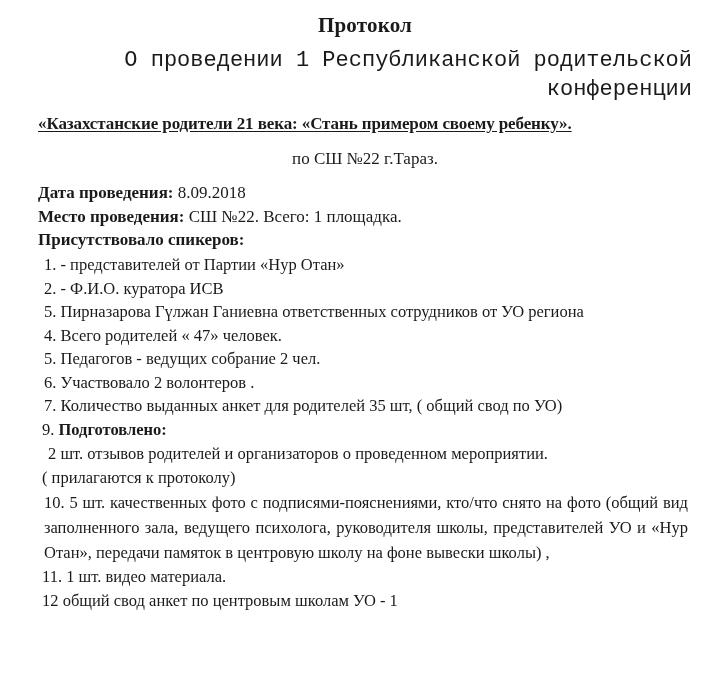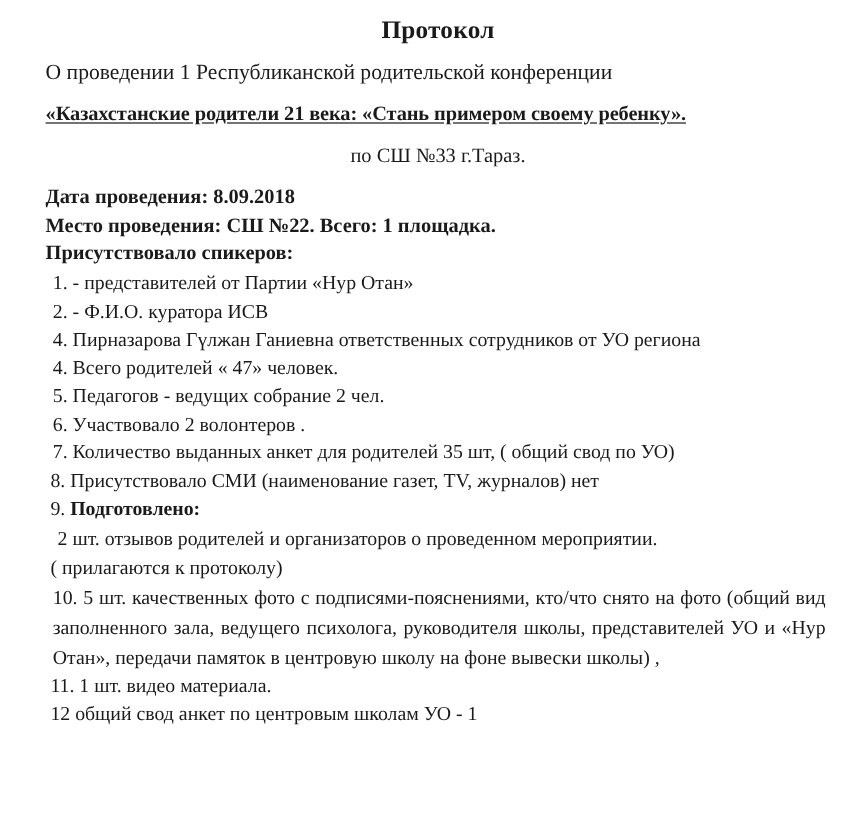--- a/index.html
+++ b/index.html
@@ -30,25 +30,26 @@
   .doc-title {
     text-align: center;
     font-weight: bold;
     font-size: 21px;
     line-height: 30px;
     letter-spacing: 0.2px;
     margin: 2px 0 6px 0;
   }
 
   .doc-subtitle {
-    text-align: left;
-    font-size: 18px;
+    text-align: right;
+    font-size: 22px;
     line-height: 29px;
     font-weight: normal;
     margin: 0 0 6px 0;
+    font-family: Liberation Mono, monospace;
   }
 
   .doc-theme {
     font-size: 17px;
     line-height: 28px;
     font-weight: bold;
     text-decoration: underline;
     text-underline-offset: 2px;
     margin: 0 0 7px 0;
     letter-spacing: -0.1px;
@@ -76,21 +77,21 @@
     font-size: 17px;
     line-height: 23.5px;
     margin: 0;
     white-space: nowrap;
   }
   .meta-label {
     font-weight: bold;
     margin-top: 32px;
   }
   .meta-value {
-    font-weight: bold;
+    font-weight: normal;
   }
   .section-heading {
     font-size: 17px;
     line-height: 24px;
     font-weight: bold;
     margin: 0 0 1px 0;
   }
 
   
   .item {
@@ -133,41 +134,40 @@
 
 <div class="page">
 
   <h1 class="doc-title">Протокол</h1>
 
   <p class="doc-subtitle">О проведении  1 Республиканской родительской конференции</p>
 
   <p class="doc-theme">«Казахстанские родители 21 века:  «Стань примером своему ребенку».</p>
 
 
-  <p class="doc-place">по  СШ №33  г.Тараз.</p>
+  <p class="doc-place">по  СШ №22  г.Тараз.</p>
 
   <p class="meta-line">
     <span class="meta-label">Дата проведения:</span><span class="meta-value"> 8.09.2018</span>
   </p>
 
 
   <p class="meta-line">
     <span class="meta-label">Место проведения:</span><span class="meta-value"> СШ №22.   Всего: 1 площадка.</span>
   </p>
 
   <p class="section-heading">Присутствовало спикеров:</p>
 
   <p class="item">1. -  представителей  от Партии «Нур Отан»</p>
   <p class="item">2. - Ф.И.О. куратора ИСВ</p>
-  <p class="item">4. Пирназарова Гүлжан Ганиевна ответственных сотрудников  от  УО региона</p>
+  <p class="item">5. Пирназарова Гүлжан Ганиевна ответственных сотрудников  от  УО региона</p>
   <p class="item">4. Всего   родителей  « 47» человек.</p>
   <p class="item">5. Педагогов - ведущих собрание 2 чел.</p>
   <p class="item">6. Участвовало 2  волонтеров .</p>
   <p class="item">7. Количество  выданных   анкет для родителей  35 шт,  ( общий свод по УО)</p>
-  <p class="item tight"> 8. Присутствовало СМИ (наименование газет, TV, журналов) нет</p>
 
   <p class="item tight">
     <span> 9. </span><b>Подготовлено:</b>
   </p>
 
   <p class="para indent-first"> 2  шт.  отзывов  родителей  и  организаторов  о    проведенном  мероприятии.</p>
   <p class="para-plain">( прилагаются к протоколу)</p>
 
   <p class="para">10. 5 шт. качественных фото с  подписями-пояснениями,  кто/что  снято на фото (общий  вид  заполненного  зала,  ведущего  психолога,  руководителя  школы, представителей УО и «Нур Отан», передачи памяток в  центровую школу на фоне вывески школы) ,</p>
 

